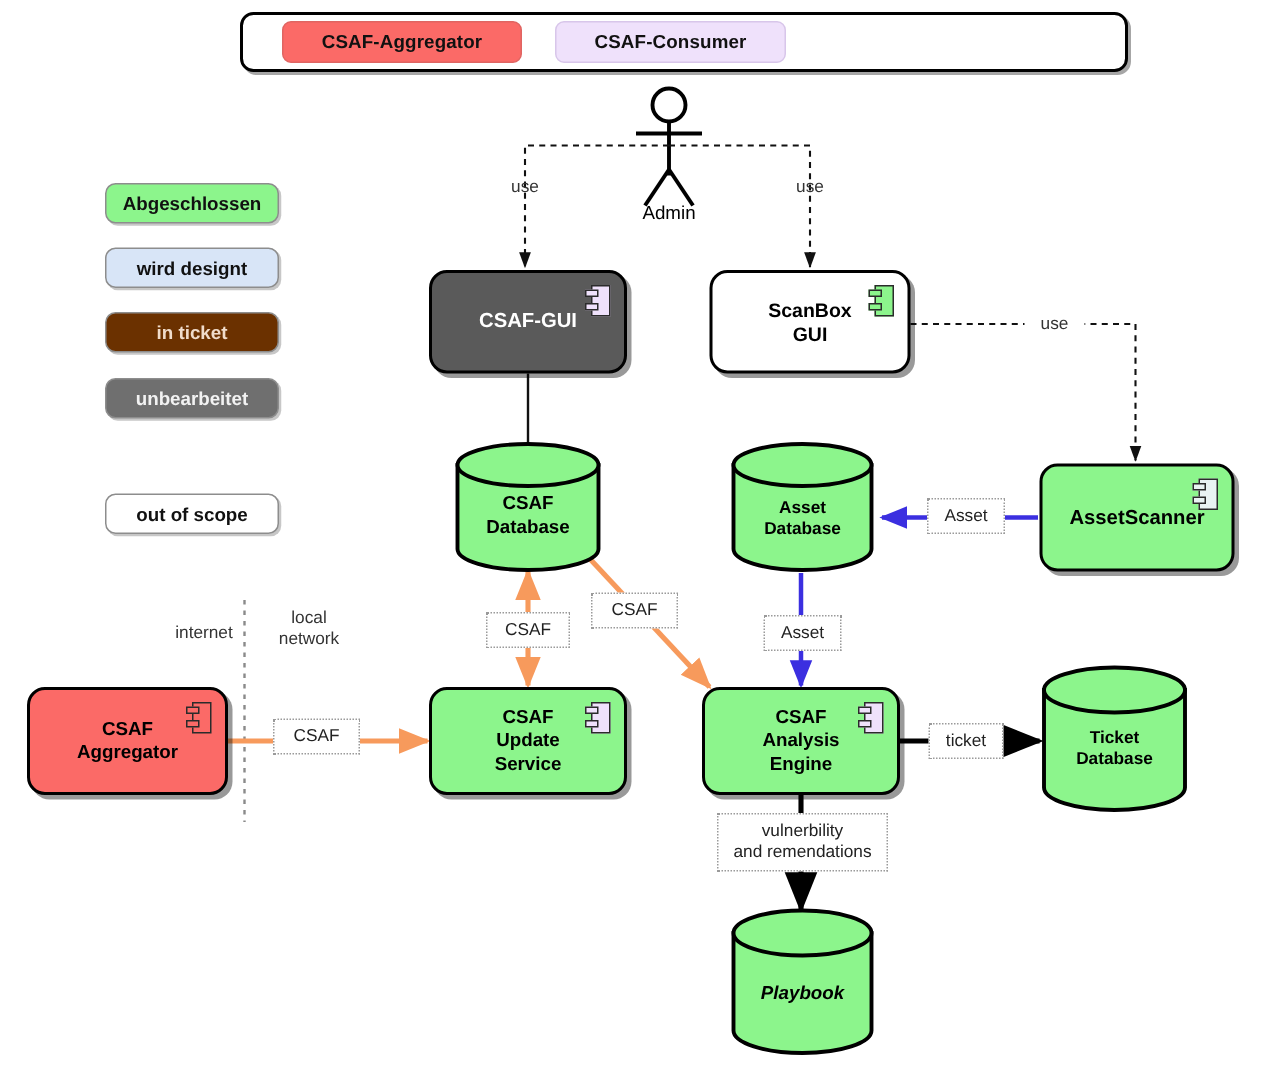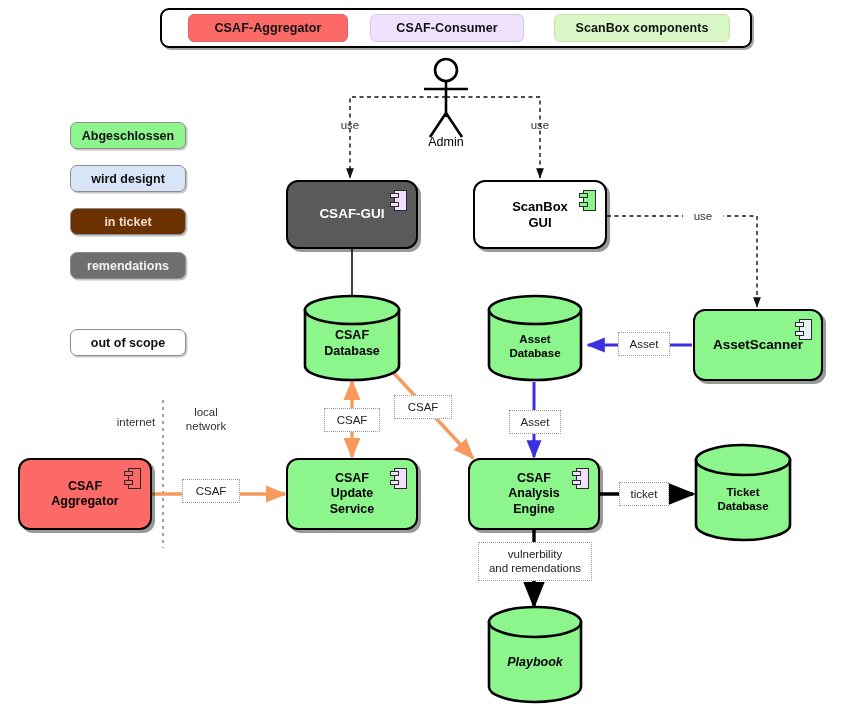--- a/index.html
+++ b/index.html
@@ -123,27 +123,26 @@
   <line x1="534" y1="382" x2="534" y2="457" stroke="#3b2fe0" stroke-width="3" marker-end="url(#ar-blue)"></line>
 
   <line x1="600" y1="494" x2="693" y2="494" stroke="#000" stroke-width="3.4" marker-end="url(#ar-black)"></line>
 
   <line x1="534" y1="529" x2="534" y2="606" stroke="#000" stroke-width="3.4" marker-end="url(#ar-black)"></line>
 </svg>
 
 <div class="legend-bar">
   <div class="legend-chip c1">CSAF-Consumer</div>
   <div class="legend-chip c0">CSAF-Aggregator</div>
-  <div class="legend-chip c2">ScanBox components</div>
 </div>
 
 <div class="status-item s0">Abgeschlossen</div>
 <div class="status-item s1">wird designt</div>
 <div class="status-item s2">in ticket</div>
-<div class="status-item s3">remendations</div>
+<div class="status-item s3">unbearbeitet</div>
 <div class="status-item s4">out of scope</div>
 
 <div class="actor-name" style="left:406px;top:135px;width:80px;">Admin</div>
 
 <div class="comp" style="left:286px;top:180px;width:132px;height:69px;background:#5a5a5a;color:#fff;font-size:13.5px;">
   <span class="lbl">CSAF-GUI</span>
   <span class="uml">
     <span class="body" style="background:#efe1fb;"></span>
     <span class="tab t1" style="background:#efe1fb;"></span>
     <span class="tab t2" style="background:#efe1fb;"></span>

